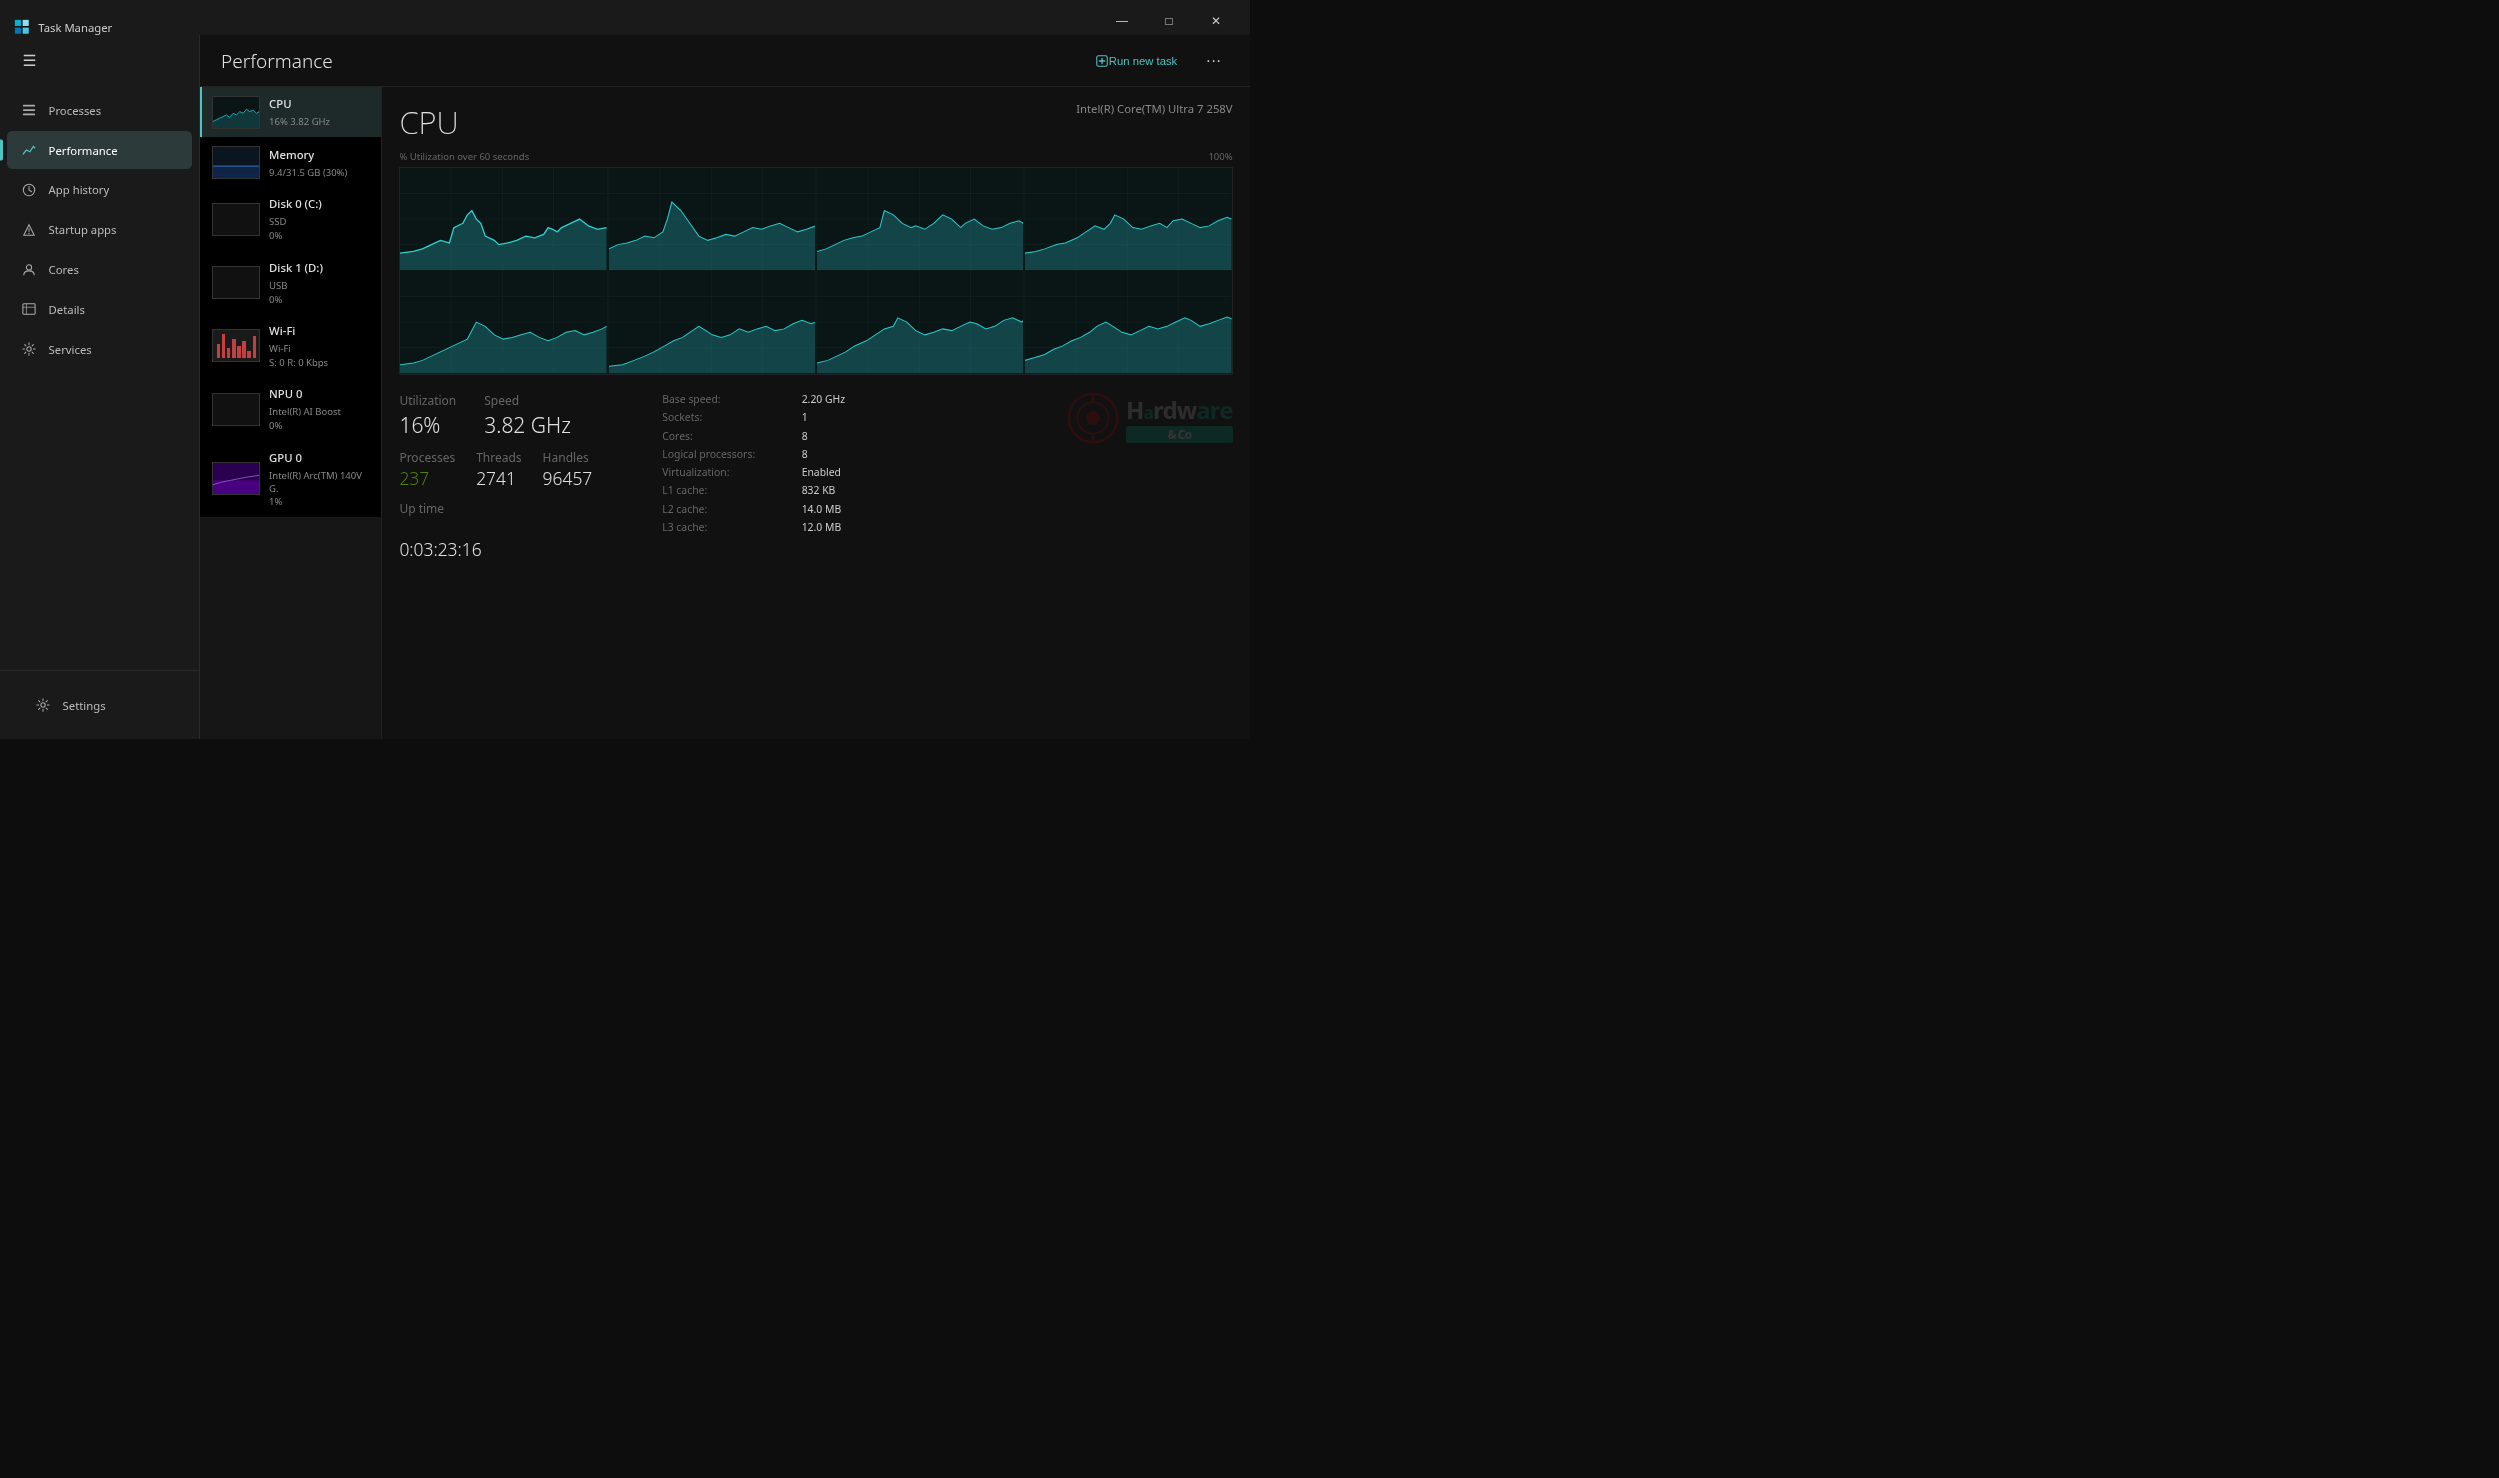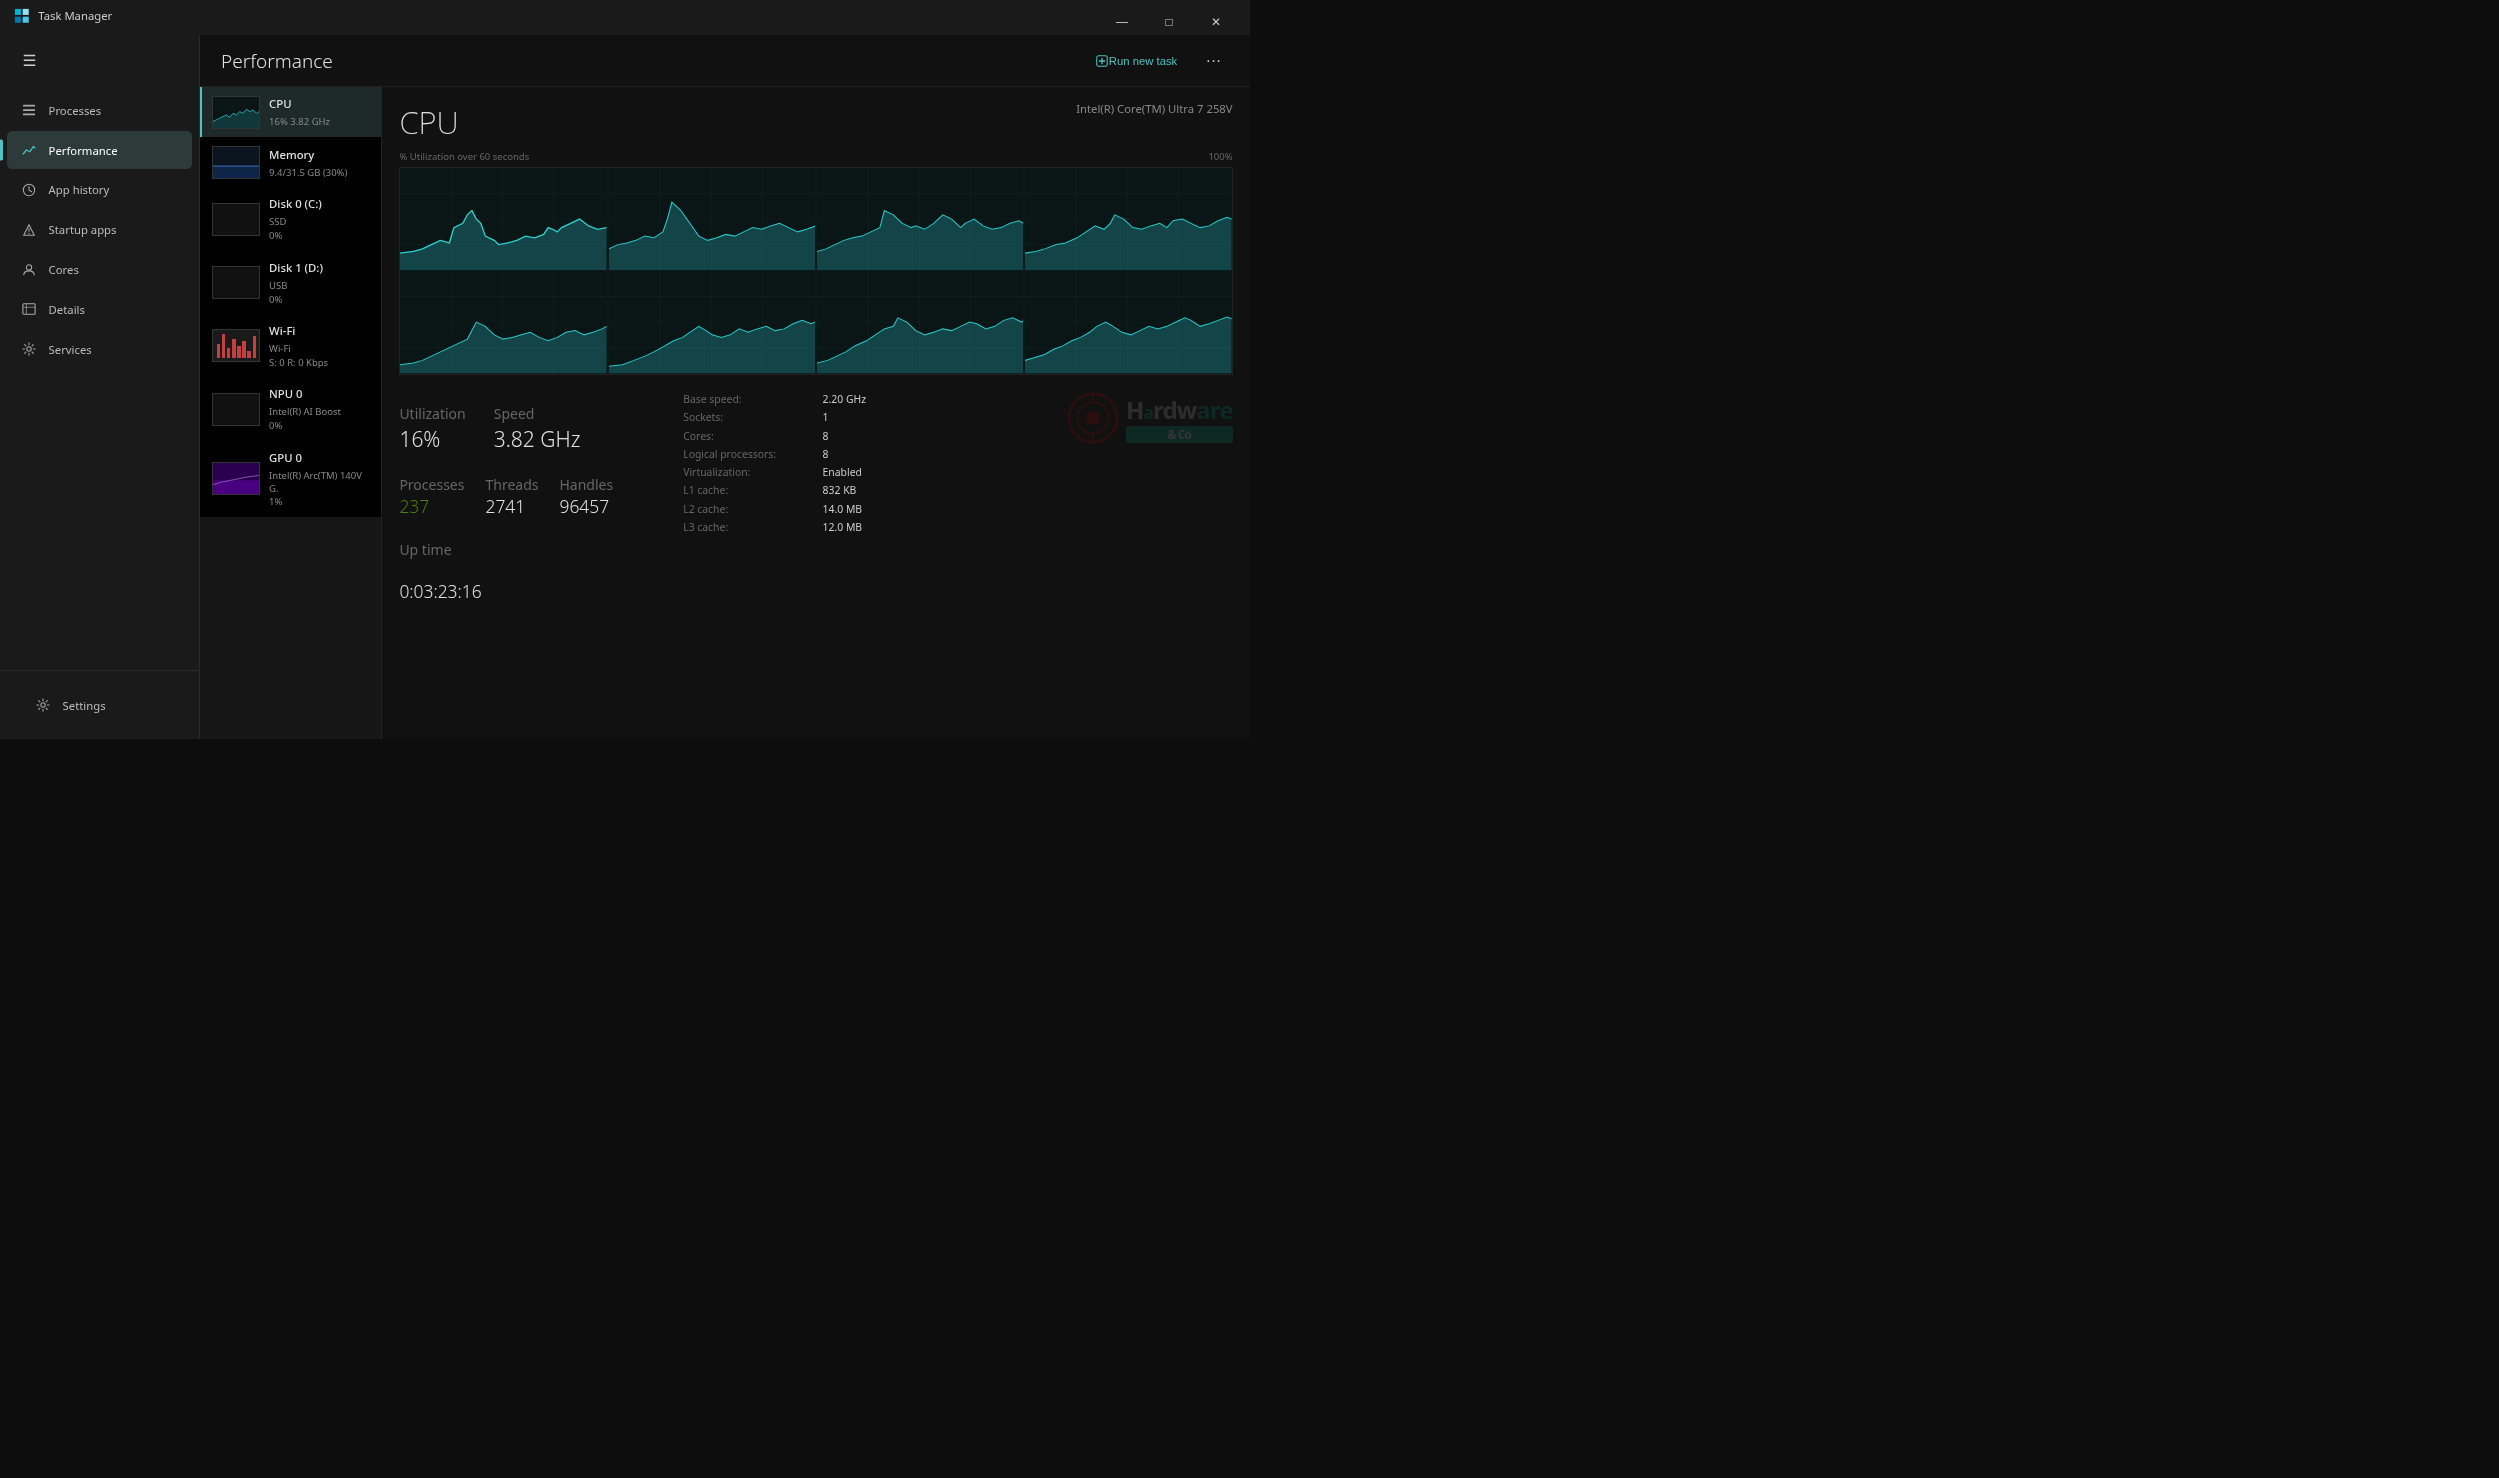--- a/index.html
+++ b/index.html
@@ -7,24 +7,24 @@
       background: #0d0d0d;
       color: #e0e0e0;
       font-family: 'Segoe UI', system-ui, sans-serif;
       width: 1250px;
       height: 739px;
       overflow: hidden;
       font-size: 11.3px;
     }
     .titlebar {
       display: flex;
-      align-items: flex-start;
+      align-items: flex-end;
       height: 35px;
       background: #1a1a1a;
-      padding: 8px 14px;
+      padding: 0 14px;
       gap: 8.7px;
     }
     .titlebar-icon {
       width: 15.6px;
       height: 15.6px;
     }
     .titlebar-title {
       font-size: 11.3px;
       color: #ccc;
       flex: 1;
@@ -289,21 +289,21 @@
     .cpu-cell {
       background: #0a1515;
       position: relative;
       overflow: hidden;
     }
     .cpu-cell canvas, .cpu-cell svg {
       width: 100%;
       height: 100%;
     }
     .stat-group { display: flex; flex-direction: column; }
-    .stat-label { font-size: 14px; color: #666; margin-top: 12px; }
+    .stat-label { font-size: 12px; color: #666; }
     .stat-value { font-size: 21px; font-weight: 300; color: #e0e0e0; margin-top: 1.7px; }
     .detail-row {
       display: flex;
       gap: 17.4px;
       font-size: 10.4px;
     }
     .detail-key { color: #666; width: 122px; }
     .detail-val { color: #ccc; }
 
     

